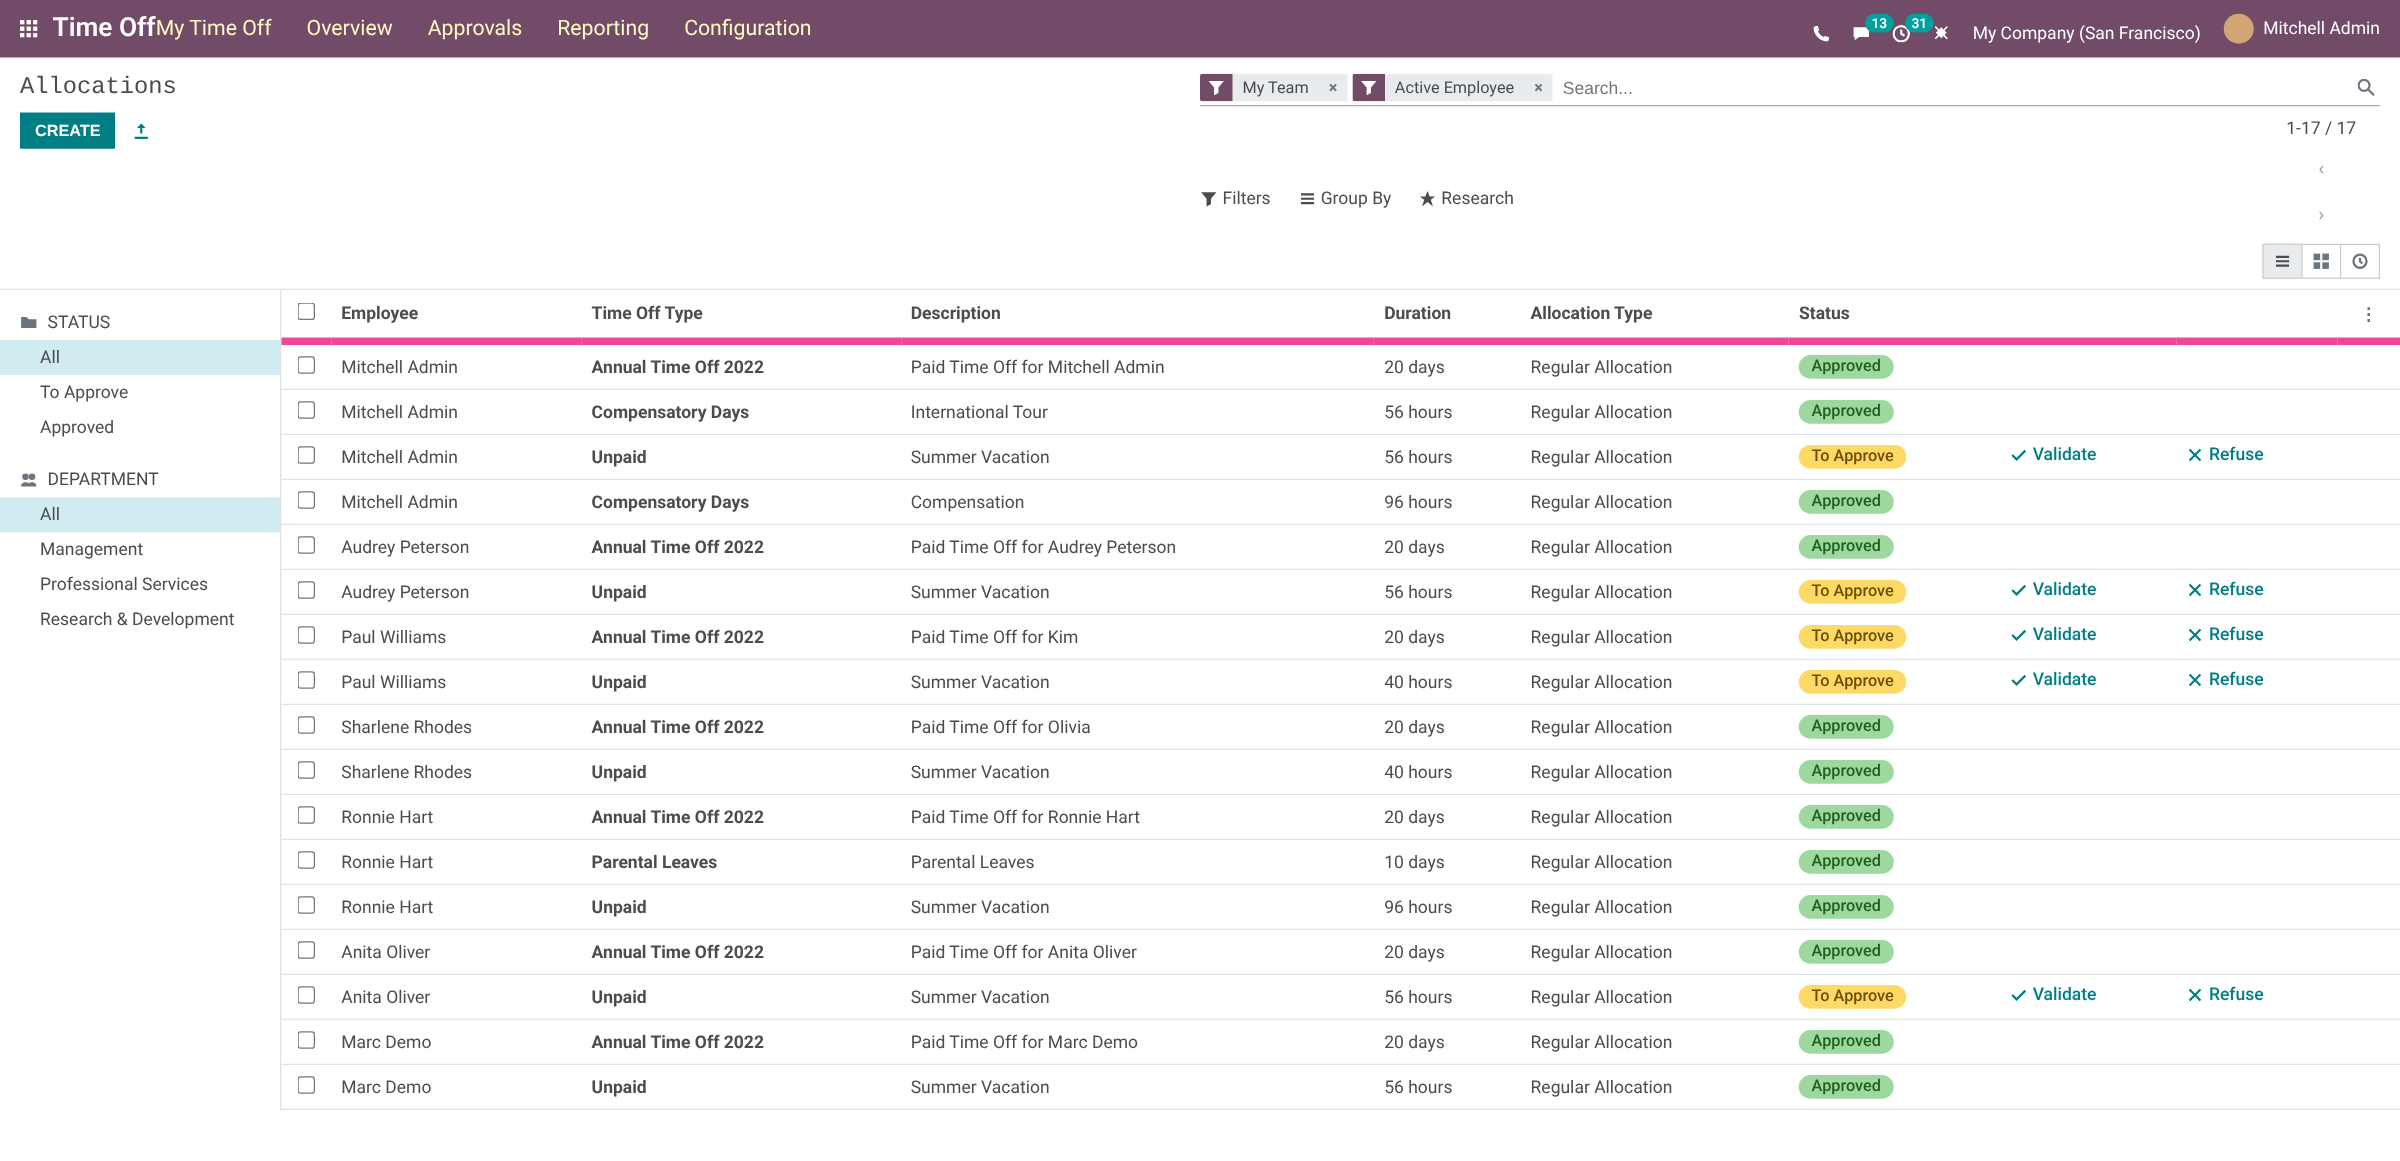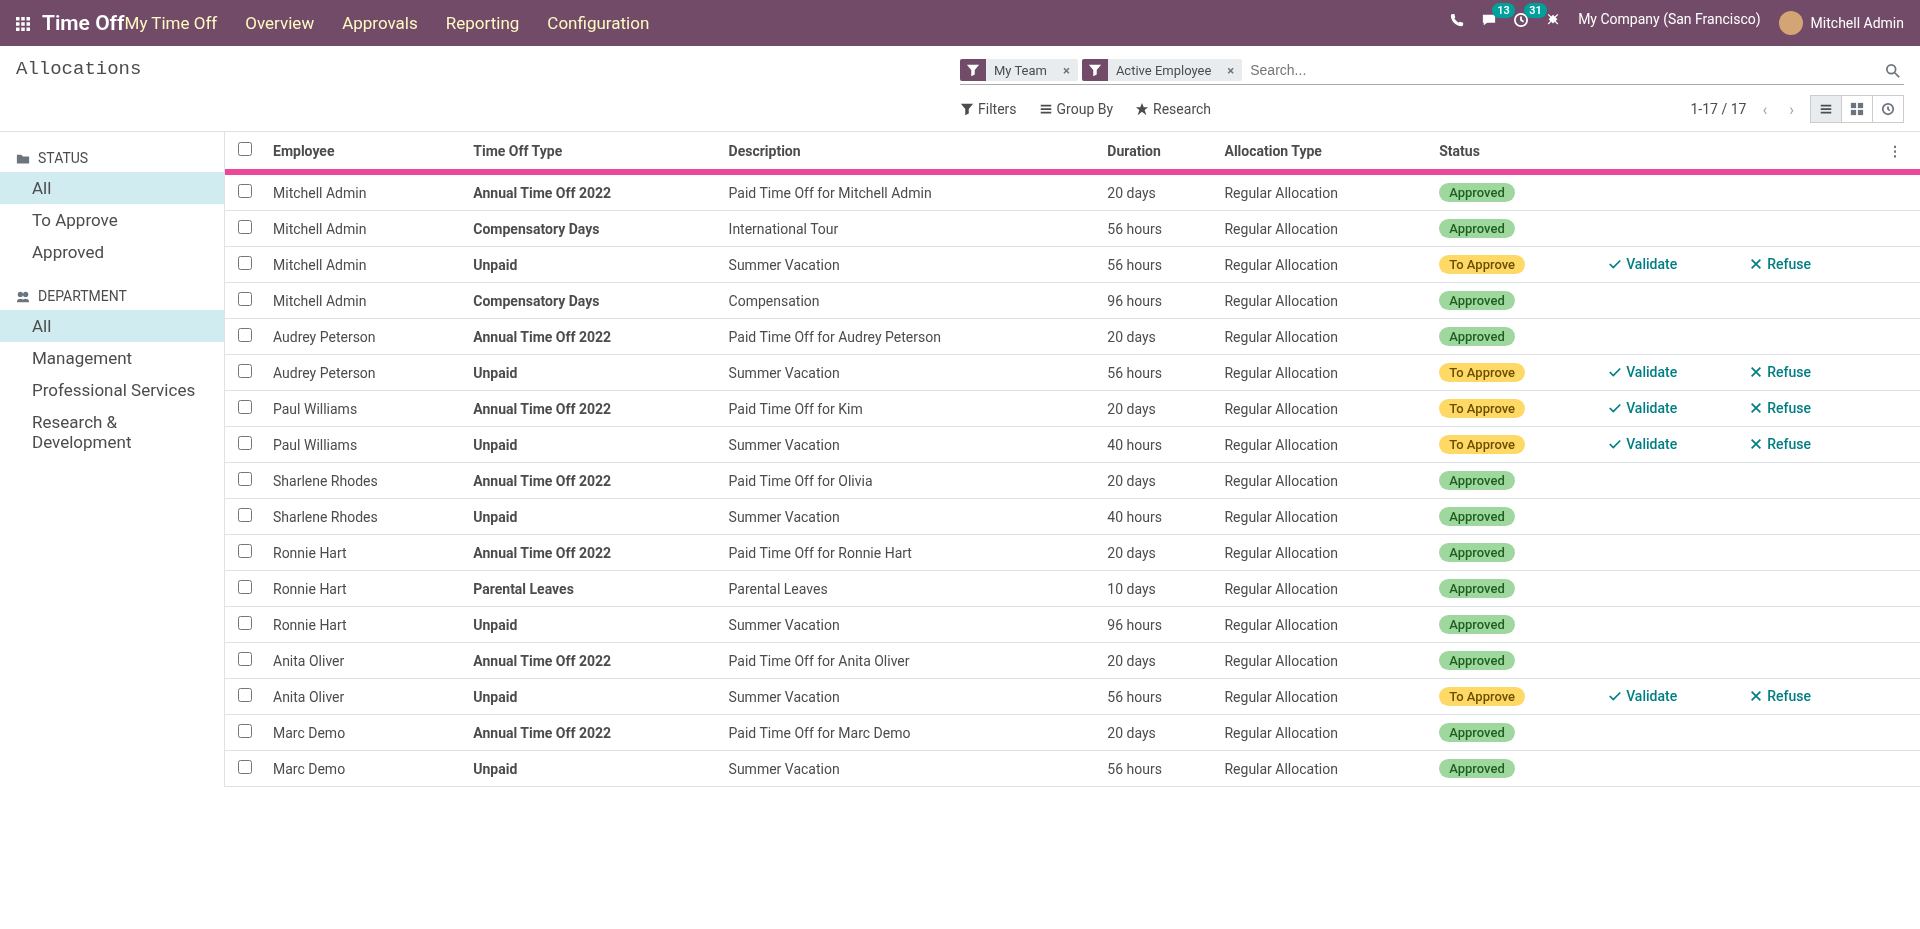--- a/index.html
+++ b/index.html
@@ -3,21 +3,21 @@
 <meta charset="utf-8">
 <style>
 * { margin: 0; padding: 0; box-sizing: border-box; }
 body { font-family: -apple-system, BlinkMacSystemFont, "Segoe UI", Roboto, Helvetica, Arial, sans-serif; font-size: 14px; color: #374151; background: #fff; }
 .topnav { background: #714B67; color: #fff; display: flex; align-items: center; height: 46px; padding: 0 16px; }
 .topnav .apps-icon { margin-right: 12px; cursor: pointer; }
 .topnav .brand { font-weight: 600; font-size: 21px; }
 .topnav .menu { display: flex; gap: 28px; }
 .topnav .menu a { color: #fef9c3; text-decoration: none; font-size: 17px; cursor: pointer; }
 .topnav .spacer { flex: 1; }
-.topnav .right { display: flex; align-items: flex-start; gap: 18px; }
+.topnav .right { display: flex; align-items: flex-end; gap: 18px; }
 .topnav .badge-wrap { position: relative; cursor: pointer; }
 .topnav .badge { position: absolute; top: -8px; left: 10px; background: #00A09D; color: #fff; border-radius: 10px; font-size: 11px; padding: 1px 5px; font-weight: 600; }
 .topnav .company { cursor: pointer; }
 .topnav .user { display: flex; align-items: center; gap: 8px; cursor: pointer; }
 .topnav .avatar { width: 24px; height: 24px; border-radius: 50%; background: #d4a574; display: inline-block; }
 
 .control-row { display: flex; align-items: flex-start; padding: 12px 16px 0 16px; }
 .control-left { flex: 0 0 50%; }
 .control-right { flex: 1; }
 .page-title { font-size: 19px; color: #4c4c4c; margin-bottom: 10px; font-family: Liberation Mono, monospace; }
@@ -29,34 +29,34 @@
 .facet { display: flex; align-items: center; background: #e9ecef; border-radius: 2px; overflow: hidden; font-size: 13px; }
 .facet .facet-icon { background: #714B67; color: #fff; padding: 4px 6px; display: flex; align-items: center; }
 .facet .facet-label { padding: 3px 8px; color: #4c4c4c; }
 .facet .facet-remove { padding: 3px 8px; color: #6c757d; cursor: pointer; font-weight: bold; }
 .search-input { flex: 1; border: none; outline: none; font-size: 14px; padding: 4px; min-width: 120px; }
 .search-mag { color: #6c757d; cursor: pointer; padding: 0 4px; }
 
 .toolbar-row { display: flex; align-items: center; }
 .toolbar-left { display: flex; gap: 22px; }
 .tool-item { color: #4c4c4c; cursor: pointer; font-size: 14px; display: flex; align-items: center; gap: 4px; }
-.toolbar-right { margin-left: auto; display: flex; align-items: center; gap: 10px; }
+.toolbar-right { margin-left: auto; display: flex; align-items: center; gap: 10px; flex-direction: column; }
 .pager { color: #4c4c4c; font-size: 14px; }
 .pager-btn { color: #9ca3af; cursor: pointer; padding: 4px 6px; font-size: 16px; }
 .view-switcher { display: flex; }
 .view-btn { border: 1px solid #ccc; padding: 6px 8px; cursor: pointer; color: #6c757d; display: flex; align-items: center; }
 .view-btn.active { background: #e9ecef; color: #4c4c4c; }
 .view-btn + .view-btn { border-left: none; }
 
 .main { display: flex; border-top: 1px solid #dee2e6; margin-top: 8px; }
 .sidebar { width: 225px; border-right: 1px solid #dee2e6; padding: 12px 0; }
 .side-header { display: flex; align-items: center; gap: 8px; padding: 6px 16px; color: #4c4c4c; font-size: 14px; }
 .side-header .icon { color: #6c757d; font-size: 13px; }
 .side-list { list-style: none; margin-bottom: 14px; }
-.side-list li { padding: 6px 16px 6px 32px; cursor: pointer; color: #4c4c4c; font-size: 17px; }
+.side-list li { padding: 6px 16px 6px 32px; cursor: pointer; color: #4c4c4c; font-size: 14px; }
 .side-list li.active { background: #d1ecf1; }
 
 .content { flex: 1; overflow-x: auto; }
 table { width: 100%; border-collapse: collapse; }
 thead th { text-align: left; padding: 10px 8px; font-weight: 700; color: #4c4c4c; border-bottom: 6px solid #ec4899; font-size: 14px; }
 tbody td { padding: 8px 8px; border-bottom: 1px solid #dee2e6; color: #4c4c4c; font-size: 14px; vertical-align: middle; }
 .col-check { width: 40px; text-align: center; }
 .col-type { font-weight: 700; }
 .status-pill { display: inline-block; padding: 2px 10px; border-radius: 12px; font-size: 13px; font-weight: 500; }
 .status-approved { background: #9fd89f; color: #1f5f1f; }
@@ -117,20 +117,28 @@
     <span class="user">
       <span class="avatar"></span>
       <span>Mitchell Admin</span>
     </span>
   </div>
 </div>
 
 <div class="control-row">
   <div class="control-left">
     <div class="page-title">Allocations</div>
+    <div class="btn-row">
+      <button class="btn-create">CREATE</button>
+      <span class="upload-icon">
+        <svg class="svg-i" viewBox="0 0 16 16">
+            <path d="M8 1l4 4h-3v5H7V5H4l4-4zM2 13h12v2H2z"></path>
+          </svg>
+      </span>
+    </div>
   </div>
   <div class="control-right">
     <div class="search-wrap" id="search-wrap">
 
       <span class="facet">
           <span class="facet-icon">
             <svg class="svg-i" viewBox="0 0 16 16">
               <path d="M1 2h14l-5 6v5l-4 2V8z"></path>
             </svg>
           </span>

